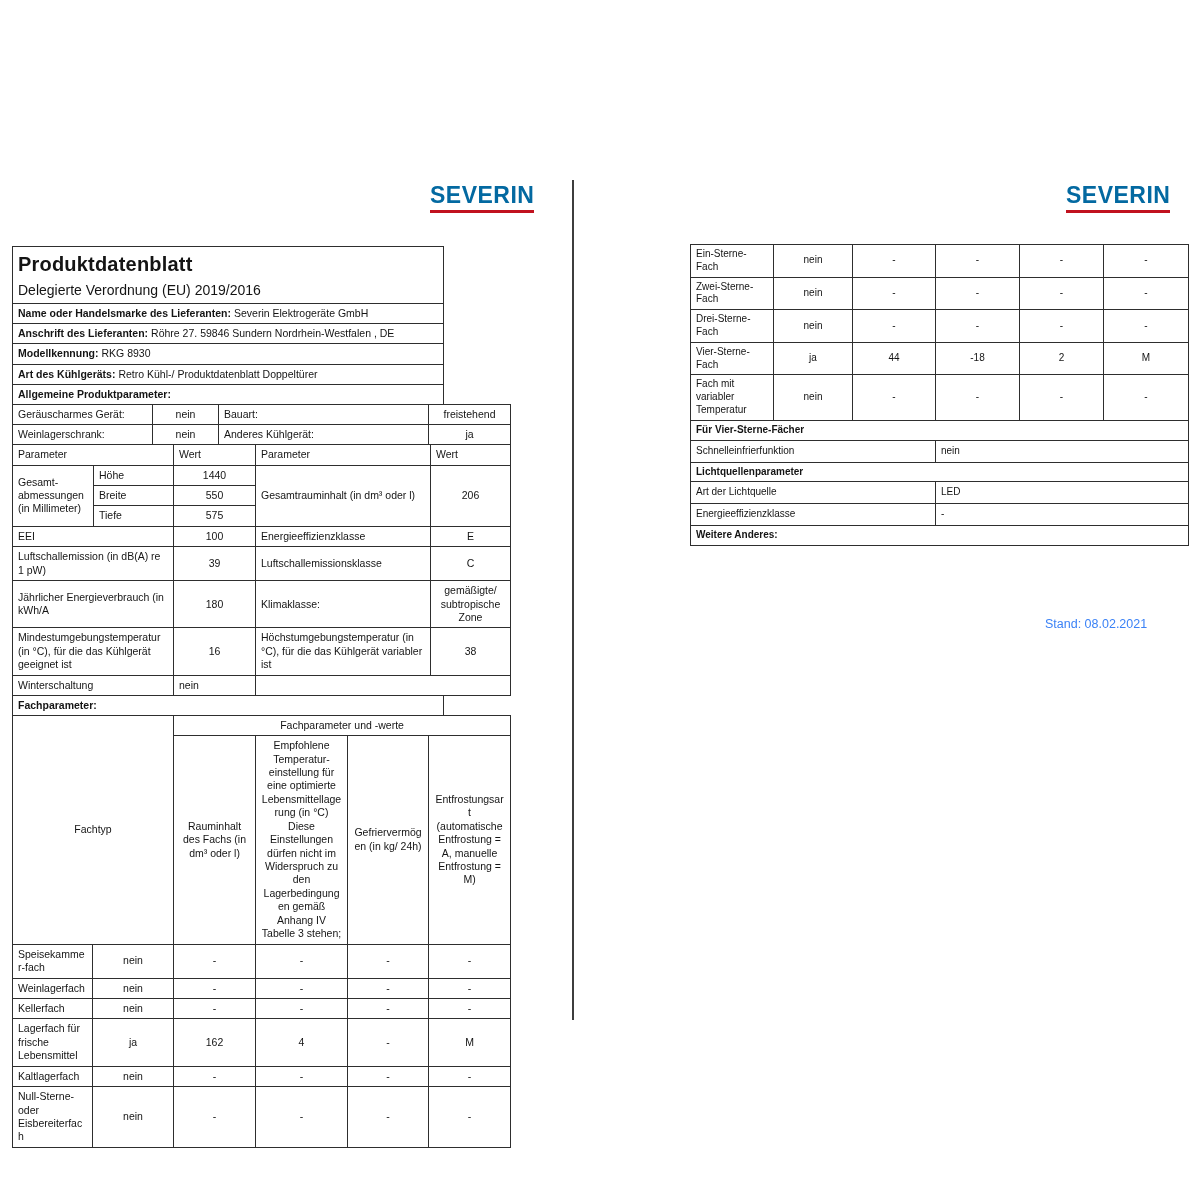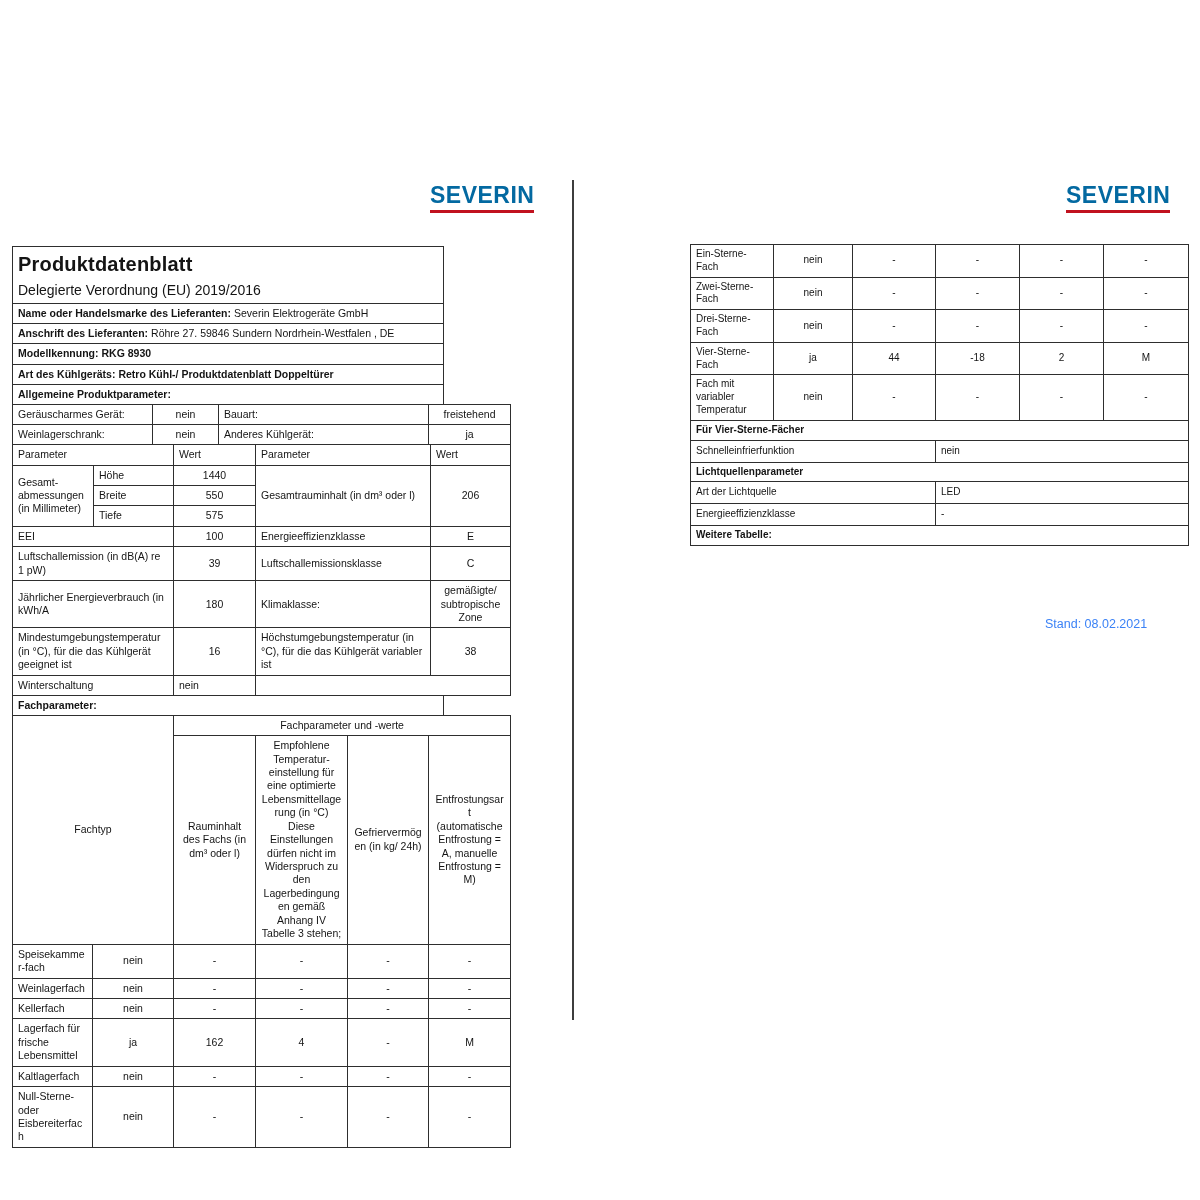--- a/index.html
+++ b/index.html
@@ -24,21 +24,21 @@
 
   
   .stack { position:absolute; }
   table.grid { border-collapse:collapse; table-layout:fixed; width:432px; background:#fff; }
   .stack table.grid + table.grid { margin-top:-1.5px; }
   table.grid td {
     border:1.5px solid #2e2e2e; font-size:10.5px; line-height:1.28;
     padding:3px 5px; vertical-align:middle; word-wrap:break-word; color:#141414;
   }
   td.c { text-align:center; }
-  .b { font-weight:bold; }
+  .b { font-weight:normal; }
   .lbl { font-weight:bold; margin-right:3px; }
   td.pad { padding:6px 7px; }
   td.hdr { padding:6px 7px; font-weight:bold; }
   .doc-title { font-size:20px; font-weight:bold; letter-spacing:.2px; margin:2px 0 4px 0; }
   .doc-sub { font-size:14px; }
   tr.r18 td { height:20px; }
   tr.r20 td { height:22px; }
   td.small { font-size:10px; padding:3px 3px; }
   table.right-grid td { font-size:10px; }
   table.right-grid tr.star td { height:23px; }
@@ -328,21 +328,21 @@
       </tr>
       <tr class="r20">
         <td colspan="3">Art der Lichtquelle</td>
         <td colspan="3">LED</td>
       </tr>
       <tr class="r20">
         <td colspan="3">Energieeffizienzklasse</td>
         <td colspan="3">-</td>
       </tr>
       <tr>
-        <td colspan="6" class="hdr">Weitere Tabelle:</td>
+        <td colspan="6" class="hdr">Weitere Anderes:</td>
       </tr>
     </tbody>
       </table>
   </div>
 
   <div class="stand">Stand: 08.02.2021</div>
 
 </div>
 
 </body></html>

